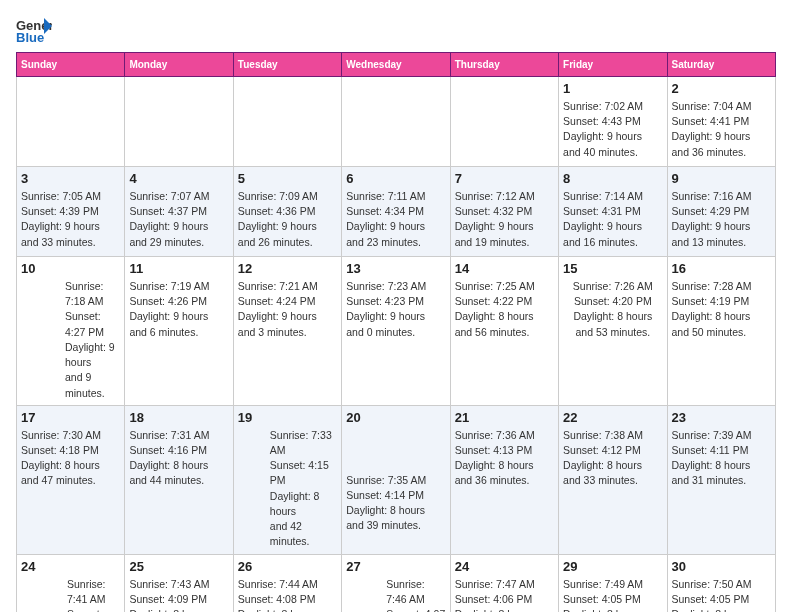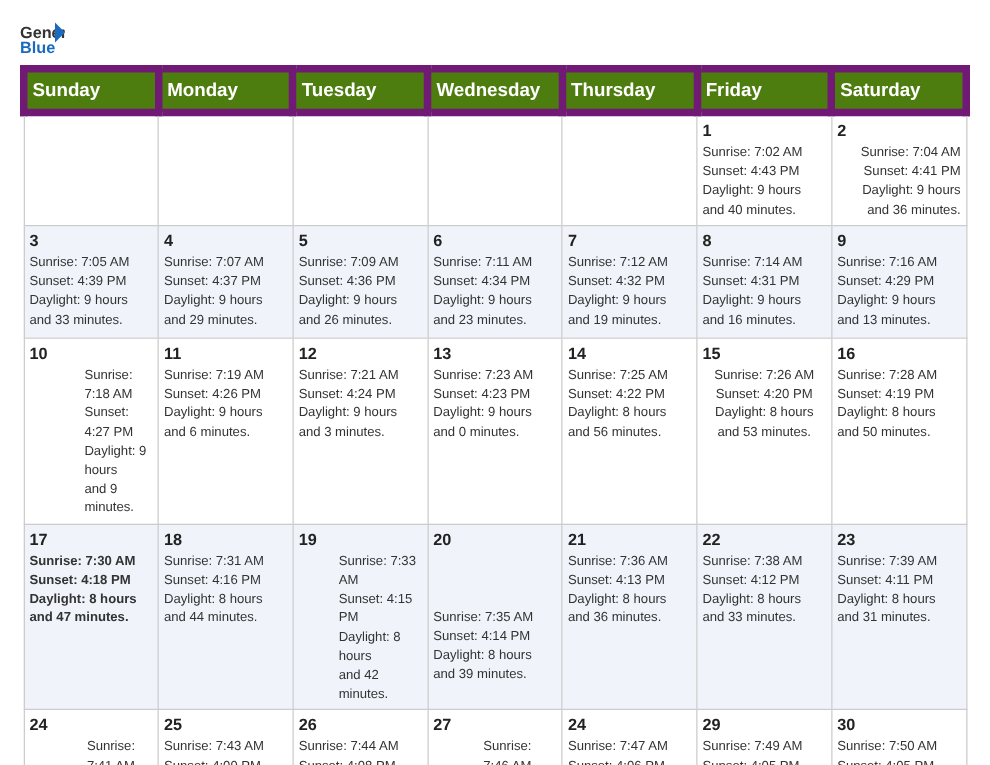--- a/index.html
+++ b/index.html
@@ -24,27 +24,27 @@
     .title-area { text-align: right; }
     .month-title { font-size: 36px; font-weight: bold; color: #222; }
     .location-title { font-size: 16px; color: #444; }
 
     table {
       width: 100%;
       border-collapse: collapse;
       table-layout: fixed;
     }
     thead tr th {
-      background-color: #4d7c0f;
+      background-color: #ec4899;
       color: #fff;
-      font-size: 15px;
+      font-size: 10px;
       font-weight: bold;
       padding: 6px 4px;
       text-align: left;
-      border: 6px solid #701a75;
+      border: 1px solid #701a75;
     }
     tbody tr td {
       border: 1px solid #ccc;
       vertical-align: top;
       padding: 4px 4px 4px 4px;
       font-size: 11px;
       color: #333;
       background: #fff;
       height: 90px;
     }
@@ -102,21 +102,21 @@
         <td class="empty-cell"></td>
         <td>
           <div class="day-num">1</div>
           <div class="day-info" style="white-space: pre-line;">Sunrise: 7:02 AM
 Sunset: 4:43 PM
 Daylight: 9 hours
 and 40 minutes.</div>
         </td>
         <td>
           <div class="day-num">2</div>
-          <div class="day-info" style="white-space: pre-line; text-align: right;">Sunrise: 7:04 AM
+          <div class="day-info" style="white-space: pre-line;">Sunrise: 7:04 AM
 Sunset: 4:41 PM
 Daylight: 9 hours
 and 36 minutes.</div>
         </td>
       </tr>
       <tr>
         <td>
           <div class="day-num">3</div>
           <div class="day-info" style="white-space: pre-line;">Sunrise: 7:05 AM
 Sunset: 4:39 PM
@@ -213,21 +213,21 @@
           <div class="day-num">16</div>
           <div class="day-info" style="white-space: pre-line;">Sunrise: 7:28 AM
 Sunset: 4:19 PM
 Daylight: 8 hours
 and 50 minutes.</div>
         </td>
       </tr>
       <tr>
         <td>
           <div class="day-num">17</div>
-          <div class="day-info" style="white-space: pre-line; font-weight: bold;">Sunrise: 7:30 AM
+          <div class="day-info" style="white-space: pre-line;">Sunrise: 7:30 AM
 Sunset: 4:18 PM
 Daylight: 8 hours
 and 47 minutes.</div>
         </td>
         <td>
           <div class="day-num">18</div>
           <div class="day-info" style="white-space: pre-line;">Sunrise: 7:31 AM
 Sunset: 4:16 PM
 Daylight: 8 hours
 and 44 minutes.</div>

